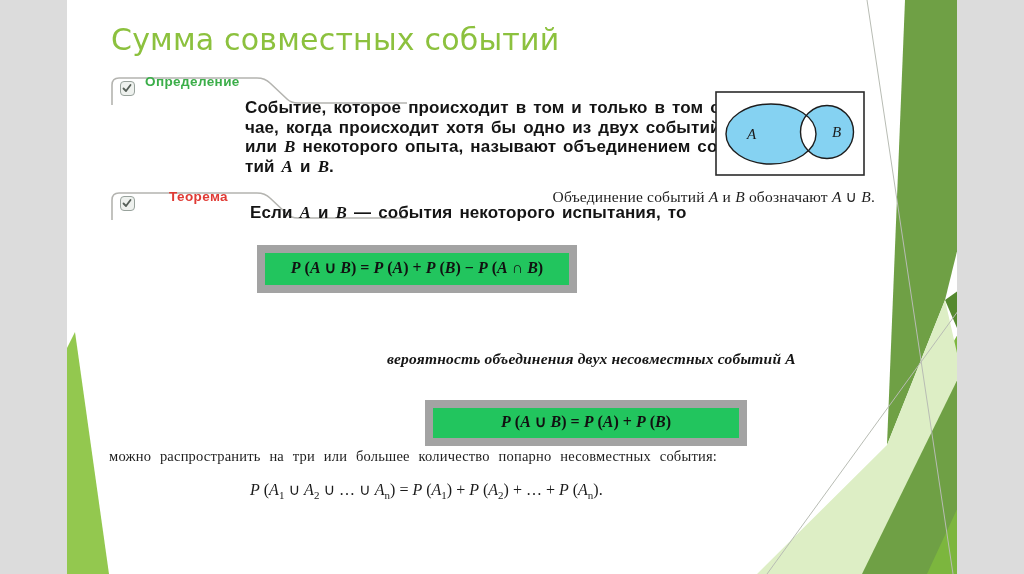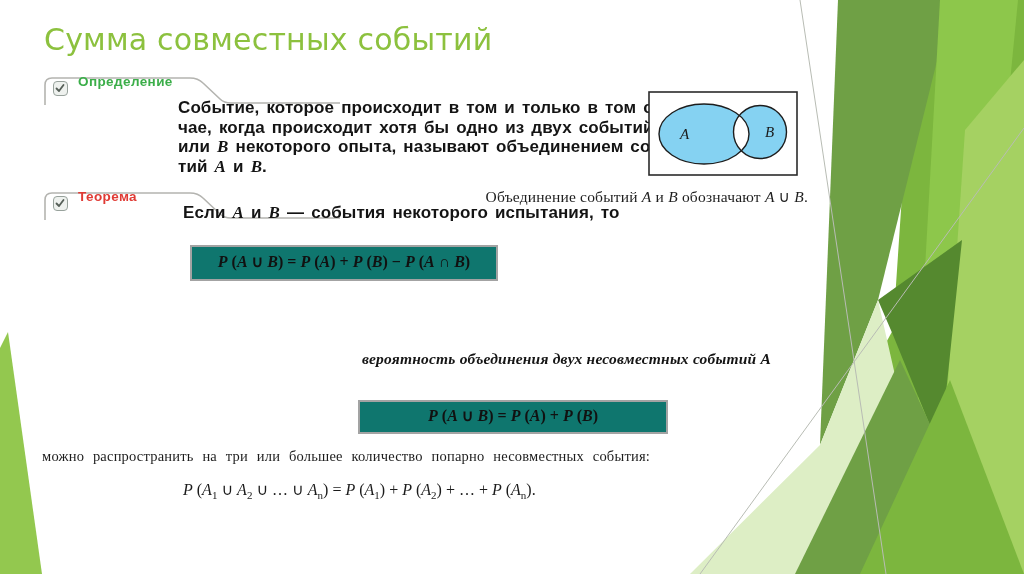--- a/index.html
+++ b/index.html
@@ -1,17 +1,17 @@
 <!DOCTYPE html>
 <html><head>
 <meta charset="utf-8">
 <style>
   html,body { margin:0; padding:0; background:#dcdcdc; }
   .slide {
-    position:relative; width:1024px; height:574px; margin:0 auto;
+    position:relative; width:890px; height:574px; margin:0 auto;
     background:#ffffff; overflow:hidden;
     font-family:"Liberation Serif", serif; color:#1d1d1d;
   }
   .decor { position:absolute; inset:0; width:1024px; height:574px; z-index:0; }
   .abs { position:absolute; z-index:1; }
   .nowrap { white-space:nowrap; }
 
   .title {
     left:44px; top:22px; font-family:"DejaVu Sans", sans-serif;
     font-size:30px; font-weight:400; color:#8CC13E; letter-spacing:0.2px;
@@ -25,36 +25,36 @@
     border-radius:4px; background:#eef1ee; border:1.5px solid #98a29c;
     box-sizing:border-box;
   }
   .tab .cbox svg { position:absolute; left:0px; top:0px; }
   .tab .tab-label {
     position:absolute; left:36px; top:0;
     font-family:"Liberation Sans", sans-serif; font-weight:700;
     font-size:13.5px; letter-spacing:0.4px;
   }
   .lbl-green { color:#3BAE49; }
-  .lbl-red   { color:#E03A34; }
+  .lbl-red   { color:#E03A34;margin-left:24px; }
 
   .sans-b {
     font-family:"Liberation Sans", sans-serif; font-weight:700;
     font-size:17px; line-height:19.6px; color:#141414;
     word-spacing:2.2px; letter-spacing:0.1px;
   }
   .sans-b .v { font-family:"Liberation Serif", serif; font-style:italic; }
 
   .serif-t { font-size:15px; line-height:20px; color:#1d1d1d; letter-spacing:0.2px; }
   .serif-t .v { font-style:italic; }
 
   .bold-it { font-size:15.5px; font-weight:700; font-style:italic; letter-spacing:0.2px; color:#151515; }
 
   .fmbox {
-    border:2px solid #a3a3a3; background:#0f766e; text-align:center;
+    border:8px solid #a3a3a3; background:#22c55e; text-align:center;
     font-size:16px; font-weight:700; color:#111;
   }
   .fmbox .v { font-style:italic; }
   .fm-plain { font-size:16px; color:#1b1b1b; }
   .fm-plain .v { font-style:italic; }
   sub { font-size:11px; line-height:0; }
 
   .venn { left:648px; top:91px; width:151px; height:86px; }
   .venn text { font-family:"Liberation Serif", serif; font-style:italic; font-size:15px; fill:#1a1a1a; }
 </style>
@@ -122,21 +122,21 @@
         </svg>
     </span>
     <span class="tab-label lbl-red">Теорема</span>
   </div>
 
   <div class="abs sans-b nowrap" style="left:183px; top:203px;">Если <span class="v">A</span> и <span class="v">B</span> — события некоторого испытания, то</div>
 
   <div class="abs fmbox nowrap" style="left:190px; top:245px; width:304px; height:32px; line-height:30px;"><span class="v">P</span> (<span class="v">A</span> ∪ <span class="v">B</span>) = <span class="v">P</span> (<span class="v">A</span>) + <span class="v">P</span> (<span class="v">B</span>) − <span class="v">P</span> (<span class="v">A</span> ∩ <span class="v">B</span>)</div>
 
 
-  <div class="abs bold-it nowrap" style="left:320px; top:350px; width:493px; text-align:center;">вероятность объединения двух несовместных событий <span class="v">A</span></div>
+  <div class="abs bold-it nowrap" style="left:320px; top:350px; width:493px; text-align:left;">вероятность объединения двух несовместных событий <span class="v">A</span></div>
 
   <div class="abs fmbox nowrap" style="left:358px; top:400px; width:306px; height:30px; line-height:28px;"><span class="v">P</span> (<span class="v">A</span> ∪ <span class="v">B</span>) = <span class="v">P</span> (<span class="v">A</span>) + <span class="v">P</span> (<span class="v">B</span>)</div>
 
   <div class="abs serif-t nowrap" style="left:42px; top:446px; font-size:14.5px; word-spacing:5px; letter-spacing:0.2px;">можно распространить на три или большее количество попарно несовместных события:</div>
 
   <div class="abs fm-plain nowrap" style="left:183px; top:480px;"><span class="v">P</span> (<span class="v">A</span><sub>1</sub> ∪ <span class="v">A</span><sub>2</sub> ∪ … ∪ <span class="v">A</span><sub>n</sub>) = <span class="v">P</span> (<span class="v">A</span><sub>1</sub>) + <span class="v">P</span> (<span class="v">A</span><sub>2</sub>) + … + <span class="v">P</span> (<span class="v">A</span><sub>n</sub>).</div>
 
 </div>
 
 </body></html>

